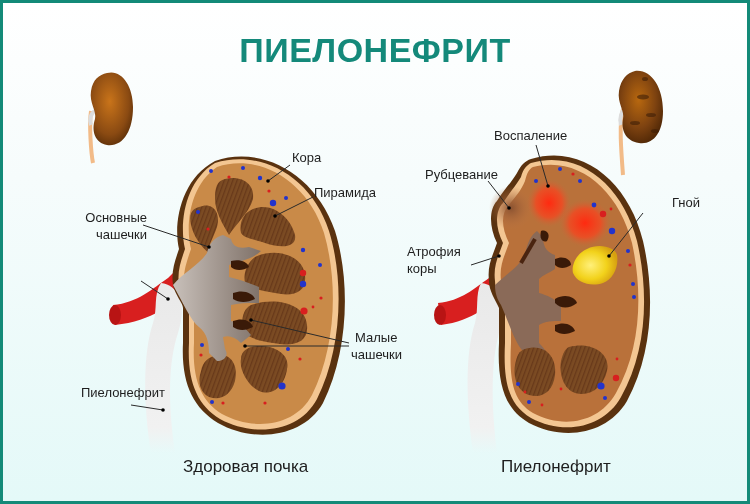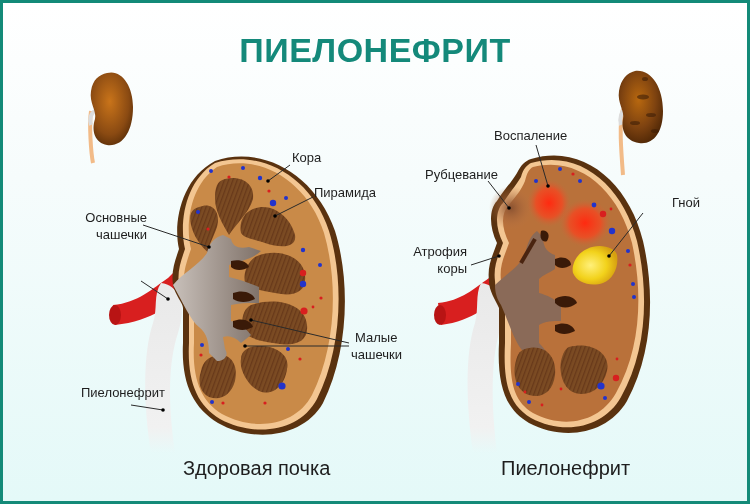--- a/index.html
+++ b/index.html
@@ -11,22 +11,22 @@
     overflow: hidden;
   }
   .title {
     position: absolute; left: 0; right: 0; top: 28px; text-align: center;
     font-size: 34px; font-weight: bold; color: #14897a; letter-spacing: 0.5px;
     font-family: "Liberation Sans", "DejaVu Sans", sans-serif;
   }
   svg.art { position: absolute; left: 0; top: 0; }
   .lbl { position: absolute; font-size: 13px; color: #1e1e1e; line-height: 17px; }
   .lbl.r { text-align: right; }
-  .lbl.c { text-align: right; }
-  .caption { position: absolute; font-size: 20px; color: #1e1e1e; }
+  .lbl.c { text-align: left; }
+  .caption { position: absolute; font-size: 17px; color: #1e1e1e; }
 </style>
 </head>
 <body>
 
 <div class="frame">
 
   <div class="title">ПИЕЛОНЕФРИТ</div>
 
   <svg class="art" width="750" height="504" viewBox="0 0 750 504">
     <defs>

